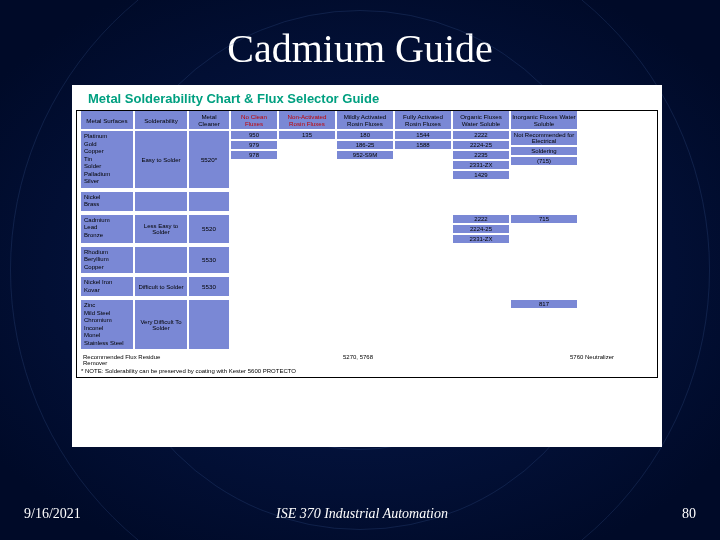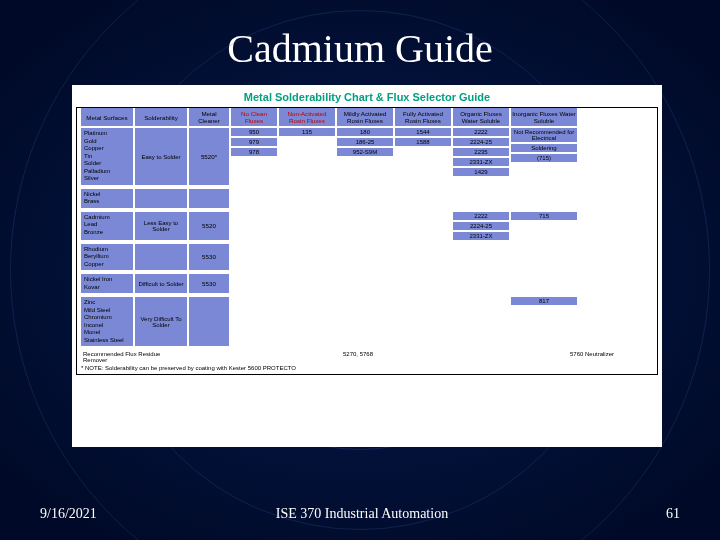--- a/index.html
+++ b/index.html
@@ -22,38 +22,38 @@
 
   .chart {
     position: absolute;
     left: 72px; top: 85px;
     width: 590px; height: 362px;
     background: #fff;
     font-family: Arial, sans-serif;
     font-size: 7px;
     color: #000;
   }
-  .chart-title { text-align: center; color: #00a080; font-size: 11px; font-weight: bold; padding: 6px 6px 4px; }
+  .chart-title { text-align: left; color: #00a080; font-size: 13px; font-weight: bold; padding: 6px 16px 4px; }
 
   .tbl { display: grid; grid-template-columns: 52px 52px 40px 46px 56px 56px 56px 56px 66px; gap: 2px; padding: 0 4px; }
   .hd { background: #7a88d5; color: #000; text-align: center; padding: 2px 1px; font-size: 6.2px; line-height: 1.15; display:flex; align-items:center; justify-content:center; }
   .hd-red { color: #c00000; }
   .cell { background: #7a88d5; color: #000; text-align: center; padding: 1px; font-size: 6.2px; line-height: 1.15; display:flex; align-items:center; justify-content:center; }
   .metals { background: #7a88d5; text-align: left; padding: 2px 3px; font-size: 6px; line-height: 1.25; }
   .sold { background: #7a88d5; text-align: center; font-size: 6px; display:flex; align-items:center; justify-content:center; }
   .body { display: grid; grid-template-columns: 52px 52px 40px 46px 56px 56px 56px 56px 66px; gap: 2px; padding: 2px 4px; }
   .stack { display:flex; flex-direction:column; gap:2px; }
   .mini { background:#7a88d5; text-align:center; font-size:6px; padding:1px 0; }
 
   .footer-row { display:grid; grid-template-columns: 104px 1fr 122px; gap:2px; padding: 2px 4px 0; }
   .ft { background:#fff; font-size:6px; padding:1px 2px; }
   .note { font-size:6px; padding: 1px 4px 3px; background:#fff; }
 
-  .slide-footer { position:absolute; bottom:18px; left:0; right:0; color:#fff; font-size:14px; display:flex; justify-content:space-between; padding: 0 40px; }
-  .slide-footer .ctr { position:absolute; left:4px; right:0; text-align:center; }
+  .slide-footer { position:absolute; bottom:18px; left:0; right:0; color:#fff; font-size:14px; display:flex; justify-content:space-between; padding: 0 24px; }
+  .slide-footer .ctr { position:absolute; left:4px; right:0; text-align:center;font-style:italic; }
 
   .bar-outer { border: 1px solid #000; margin: 0 4px; }
 </style>
 </head>
 <body>
 
 <div class="circles">
   <div class="circle c1"></div>
     <div class="circle c2"></div>
     <div class="circle c3"></div>
@@ -200,14 +200,14 @@
     <div class="ft" style="text-align:center">5270, 5768</div>
     <div class="ft" style="text-align:center">5760 Neutralizer</div>
   </div>
   <div class="note">* NOTE: Solderability can be preserved by coating with Kester 5600 PROTECTO</div>
   </div>
 </div>
 
 <div class="slide-footer">
   <span>9/16/2021</span>
   <span class="ctr">ISE 370 Industrial Automation</span>
-  <span>61</span>
+  <span>80</span>
 </div>
 
 </body></html>

